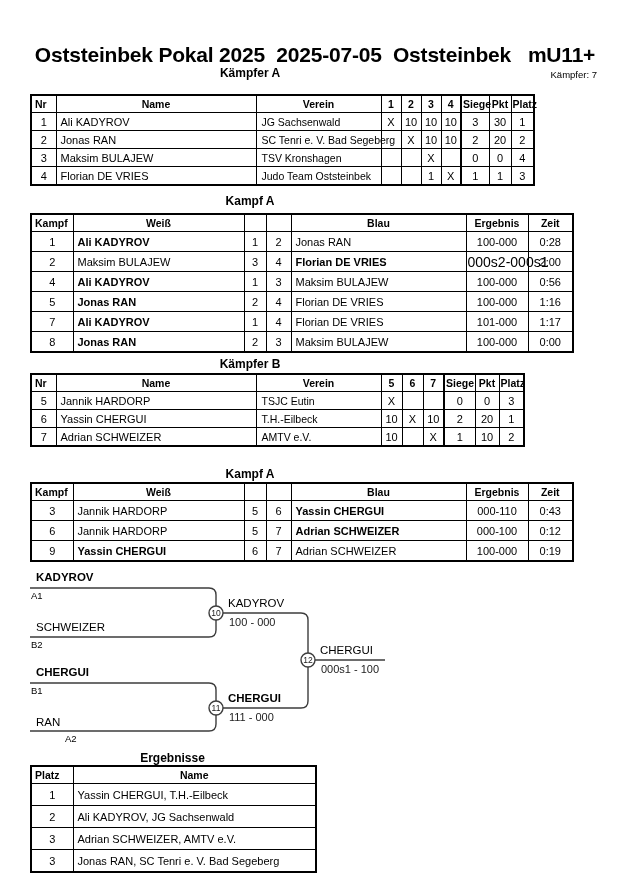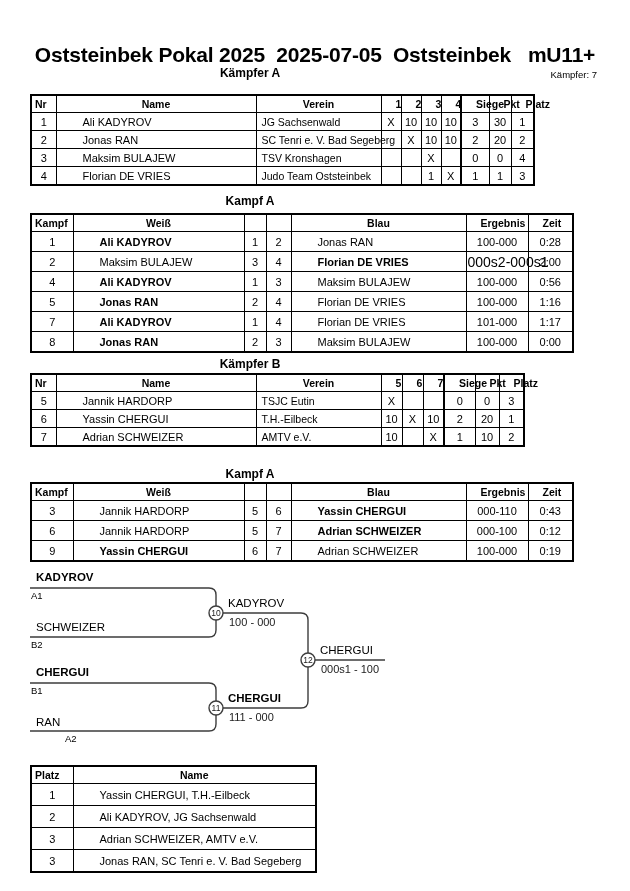--- a/index.html
+++ b/index.html
@@ -9,25 +9,25 @@
   }
   .main-title {
     position:absolute; top:43px; left:0; width:630px; text-align:center;
     font-size:21px; font-weight:bold; white-space:pre; letter-spacing:-0.2px;
   }
   .sec-title { position:absolute; left:30px; width:440px; text-align:center; font-size:12px; font-weight:bold; }
   .count { position:absolute; top:69px; left:467px; width:130px; text-align:right; font-size:9.5px; }
 
   table { position:absolute; border-collapse:collapse; table-layout:fixed; background:#fff; font-size:11px; }
   td,th { border:1px solid #000; padding:0 2px; white-space:nowrap; overflow:visible; }
-  th { font-size:10.5px; height:16px; text-align:center; padding:0 14px; }
+  th { font-size:10.5px; height:16px; text-align:center; padding:0 1px; }
   td { height:17px; text-align:center; }
   .outer { border:2px solid #000; }
   .thickL { border-left:2px solid #000 !important; }
-  .lft { text-align:left; padding-left:26px; }
+  .lft { text-align:left; padding-left:4px; }
   .vr  { text-align:left; padding-left:5px; font-size:10.5px; }
   .hl  { text-align:left; padding-left:3px; }
   .b   { font-weight:bold; }
   .mrow td { height:19px; }
   .rrow td { height:21px; }
   .erg { font-size:14px; padding:0 1px; }
 
   
   .bracket { position:absolute; top:565px; left:0; width:630px; height:195px; }
   .bracket svg { position:absolute; top:0; left:0; }
@@ -344,20 +344,21 @@
     <div class="bk-name b" style="left:36px; top:101px;">CHERGUI</div>
     <div class="bk-seed" style="left:31px; top:120px;">B1</div>
     <div class="bk-name" style="left:36px; top:151px;">RAN</div>
     <div class="bk-seed" style="left:31px; top:168px;margin-left:34px;">A2</div>
     <div class="bk-name b" style="left:228px; top:127px;">CHERGUI</div>
     <div class="bk-score" style="left:229px; top:146px;">111 - 000</div>
     <div class="bk-name" style="left:320px; top:79px;">CHERGUI</div>
     <div class="bk-score" style="left:321px; top:98px;">000s1 - 100</div>
   </div>
 
+  <div class="sec-title" style="top:751px; width:285px;">Ergebnisse</div>
 
   <table class="outer" style="top:765px; left:30px; width:285px;">
     <colgroup>
         <col style="width:42px">
         <col style="width:243px">
       </colgroup>
     <tbody>
         <tr>
       <th class="hl">Platz</th>
       <th>Name</th>

